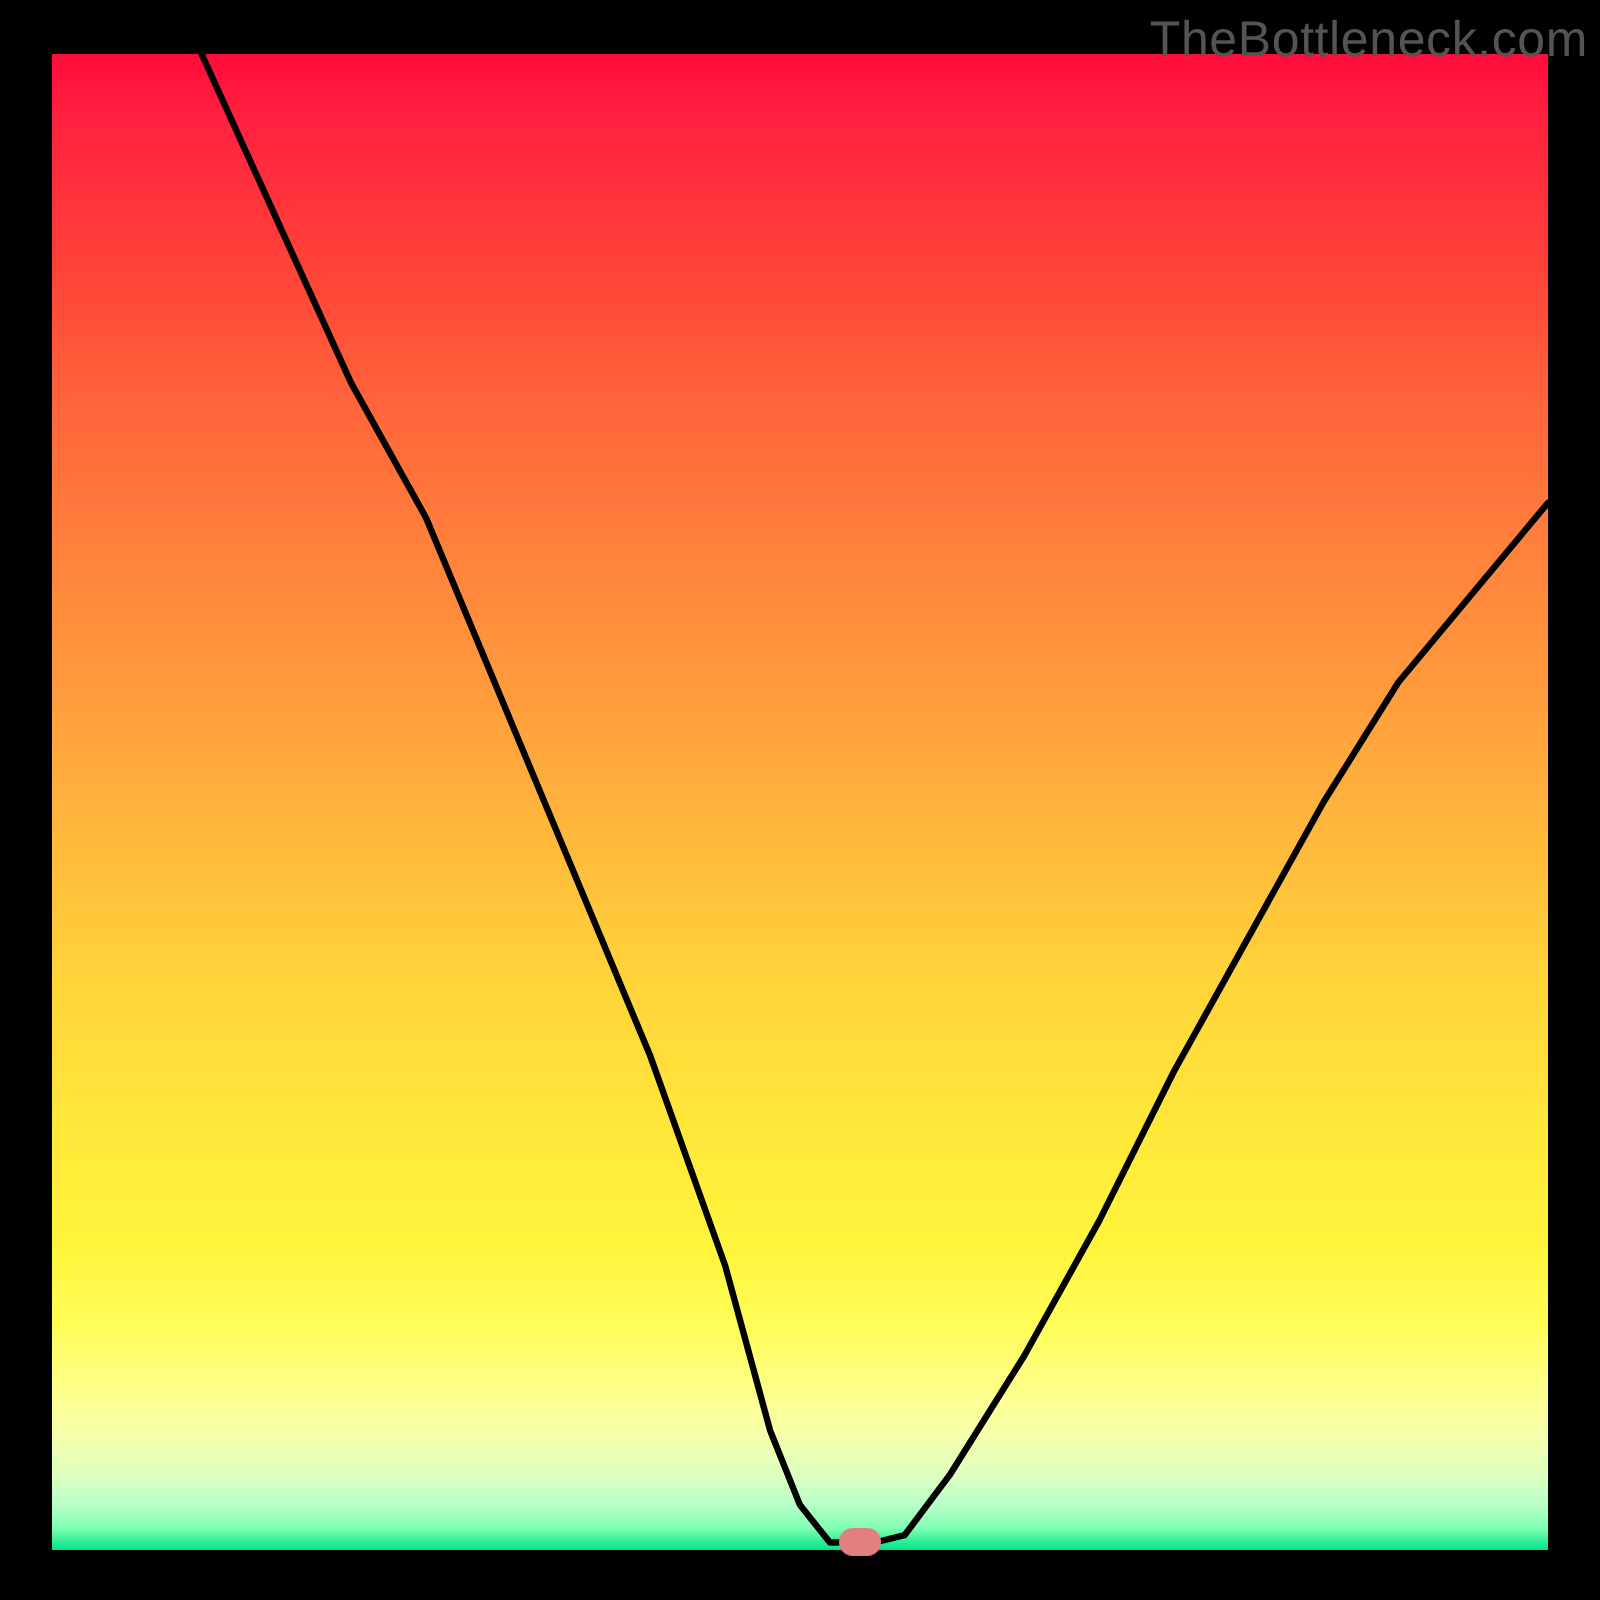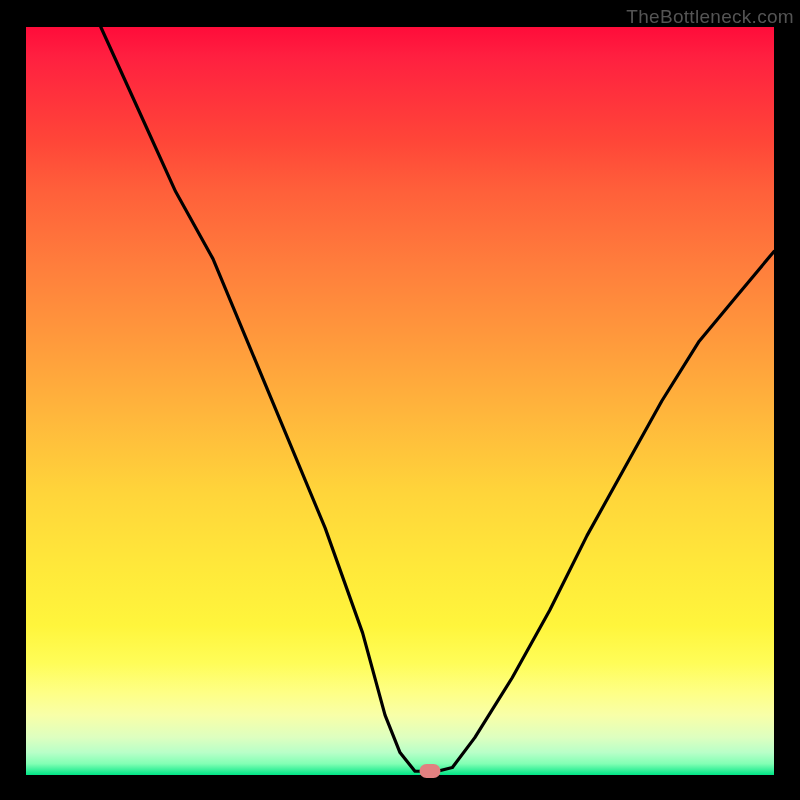--- a/index.html
+++ b/index.html
@@ -48,21 +48,21 @@
         #82ffb4 98.5%,
         #00e586 100%
       );
     }
     .watermark {
       position: absolute;
       top: 6px;
       right: 6px;
       color: #545454;
       font-family: Arial, sans-serif;
-      font-size: 19px;
+      font-size: 25px;
       font-weight: normal;
       letter-spacing: 0.3px;
     }
     .curve-svg {
       position: absolute;
       left: 0;
       top: 0;
       width: 100%;
       height: 100%;
     }

